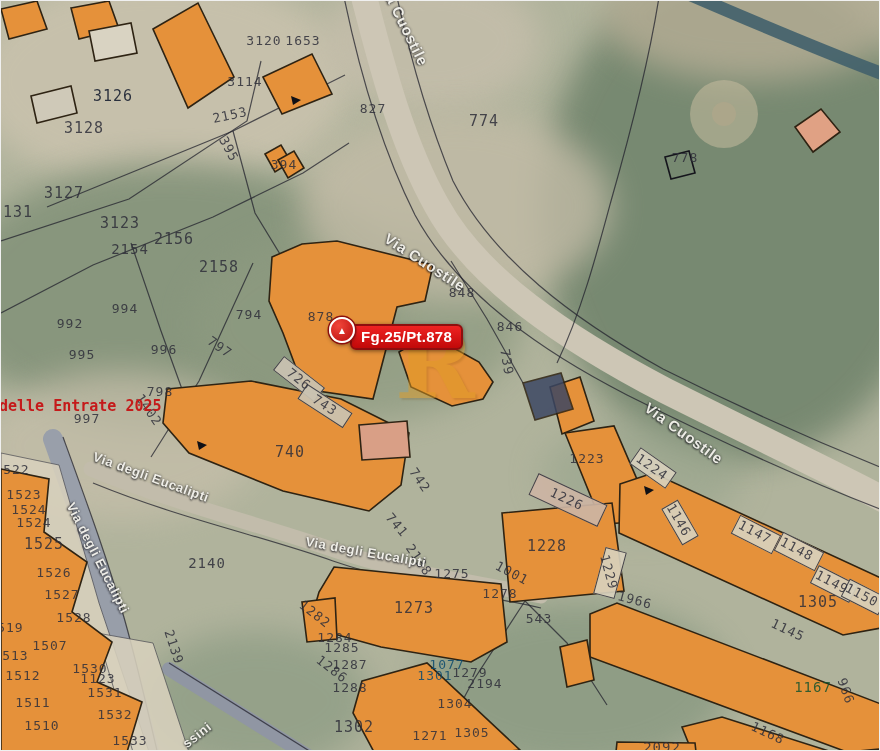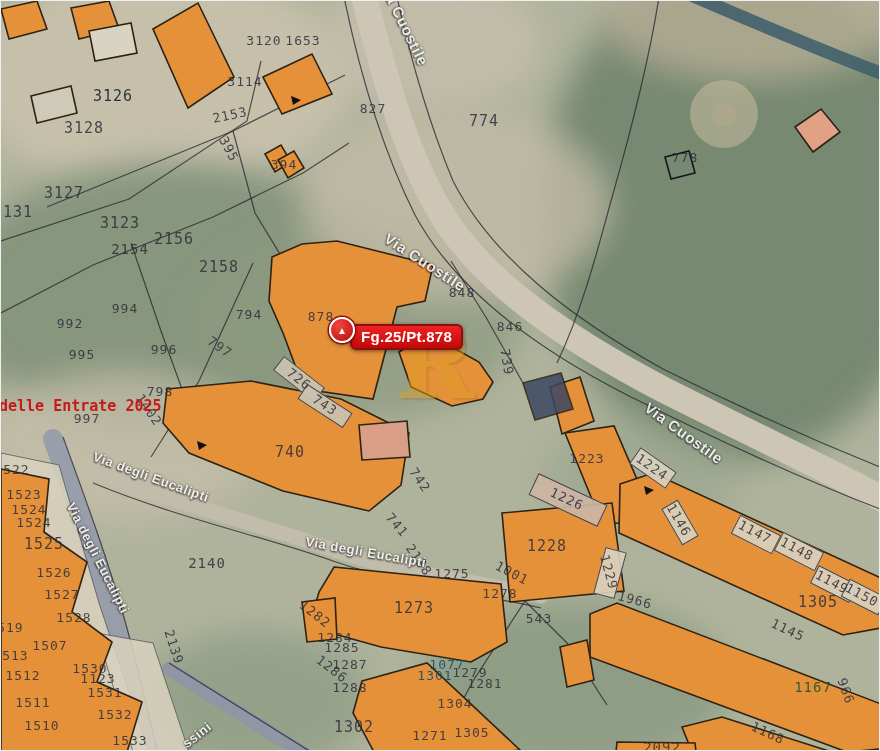--- a/index.html
+++ b/index.html
@@ -176,21 +176,21 @@
       <div class="parcel-label" style="left: 787px; top: 629px; font-size: 13px; color: rgb(47, 47, 58); transform: translate(-50%, -50%) rotate(25deg);">1145</div>
       <div class="parcel-label" style="left: 812px; top: 686px; font-size: 14px; color: #14532d; transform: translate(-50%, -50%) rotate(0deg);">1167</div>
       <div class="parcel-label" style="left: 767px; top: 732px; font-size: 13px; color: rgb(47, 47, 58); transform: translate(-50%, -50%) rotate(25deg);">1168</div>
       <div class="parcel-label" style="left: 661px; top: 746px; font-size: 14px; color: rgb(47, 47, 58); transform: translate(-50%, -50%) rotate(0deg);">2092</div>
       <div class="parcel-label" style="left: 845px; top: 690px; font-size: 13px; color: rgb(47, 47, 58); transform: translate(-50%, -50%) rotate(70deg);">966</div>
       <div class="parcel-label" style="left: 353px; top: 726px; font-size: 15px; color: rgb(47, 47, 58); transform: translate(-50%, -50%) rotate(0deg);">1302</div>
       <div class="parcel-label" style="left: 454px; top: 702px; font-size: 13px; color: rgb(47, 47, 58); transform: translate(-50%, -50%) rotate(0deg);">1304</div>
       <div class="parcel-label" style="left: 471px; top: 731px; font-size: 13px; color: rgb(47, 47, 58); transform: translate(-50%, -50%) rotate(0deg);">1305</div>
       <div class="parcel-label" style="left: 434px; top: 674px; font-size: 13px; color: #0c4a6e; transform: translate(-50%, -50%) rotate(0deg);">1301</div>
       <div class="parcel-label" style="left: 469px; top: 671px; font-size: 13px; color: rgb(47, 47, 58); transform: translate(-50%, -50%) rotate(0deg);">1279</div>
-      <div class="parcel-label" style="left: 484px; top: 682px; font-size: 13px; color: rgb(47, 47, 58); transform: translate(-50%, -50%) rotate(0deg);">1281</div>
+      <div class="parcel-label" style="left: 484px; top: 682px; font-size: 13px; color: rgb(47, 47, 58); transform: translate(-50%, -50%) rotate(0deg);">2194</div>
       <div class="parcel-label" style="left: 446px; top: 663px; font-size: 13px; color: #0c4a6e; transform: translate(-50%, -50%) rotate(0deg);">1077</div>
       <div class="parcel-label" style="left: 429px; top: 734px; font-size: 13px; color: rgb(47, 47, 58); transform: translate(-50%, -50%) rotate(0deg);">1271</div>
       <div class="parcel-label" style="left: 314px; top: 613px; font-size: 13px; color: rgb(47, 47, 58); transform: translate(-50%, -50%) rotate(38deg);">1282</div>
       <div class="parcel-label" style="left: 334px; top: 636px; font-size: 13px; color: rgb(47, 47, 58); transform: translate(-50%, -50%) rotate(0deg);">1284</div>
       <div class="parcel-label" style="left: 341px; top: 646px; font-size: 13px; color: rgb(47, 47, 58); transform: translate(-50%, -50%) rotate(0deg);">1285</div>
       <div class="parcel-label" style="left: 331px; top: 668px; font-size: 13px; color: rgb(47, 47, 58); transform: translate(-50%, -50%) rotate(38deg);">1286</div>
       <div class="parcel-label" style="left: 349px; top: 663px; font-size: 13px; color: rgb(47, 47, 58); transform: translate(-50%, -50%) rotate(0deg);">1287</div>
       <div class="parcel-label" style="left: 349px; top: 686px; font-size: 13px; color: rgb(47, 47, 58); transform: translate(-50%, -50%) rotate(0deg);">1288</div>
       <div class="parcel-label" style="left: 11px; top: 468px; font-size: 13px; color: rgb(47, 47, 58); transform: translate(-50%, -50%) rotate(0deg);">1522</div>
       <div class="parcel-label" style="left: 23px; top: 493px; font-size: 13px; color: rgb(47, 47, 58); transform: translate(-50%, -50%) rotate(0deg);">1523</div>

